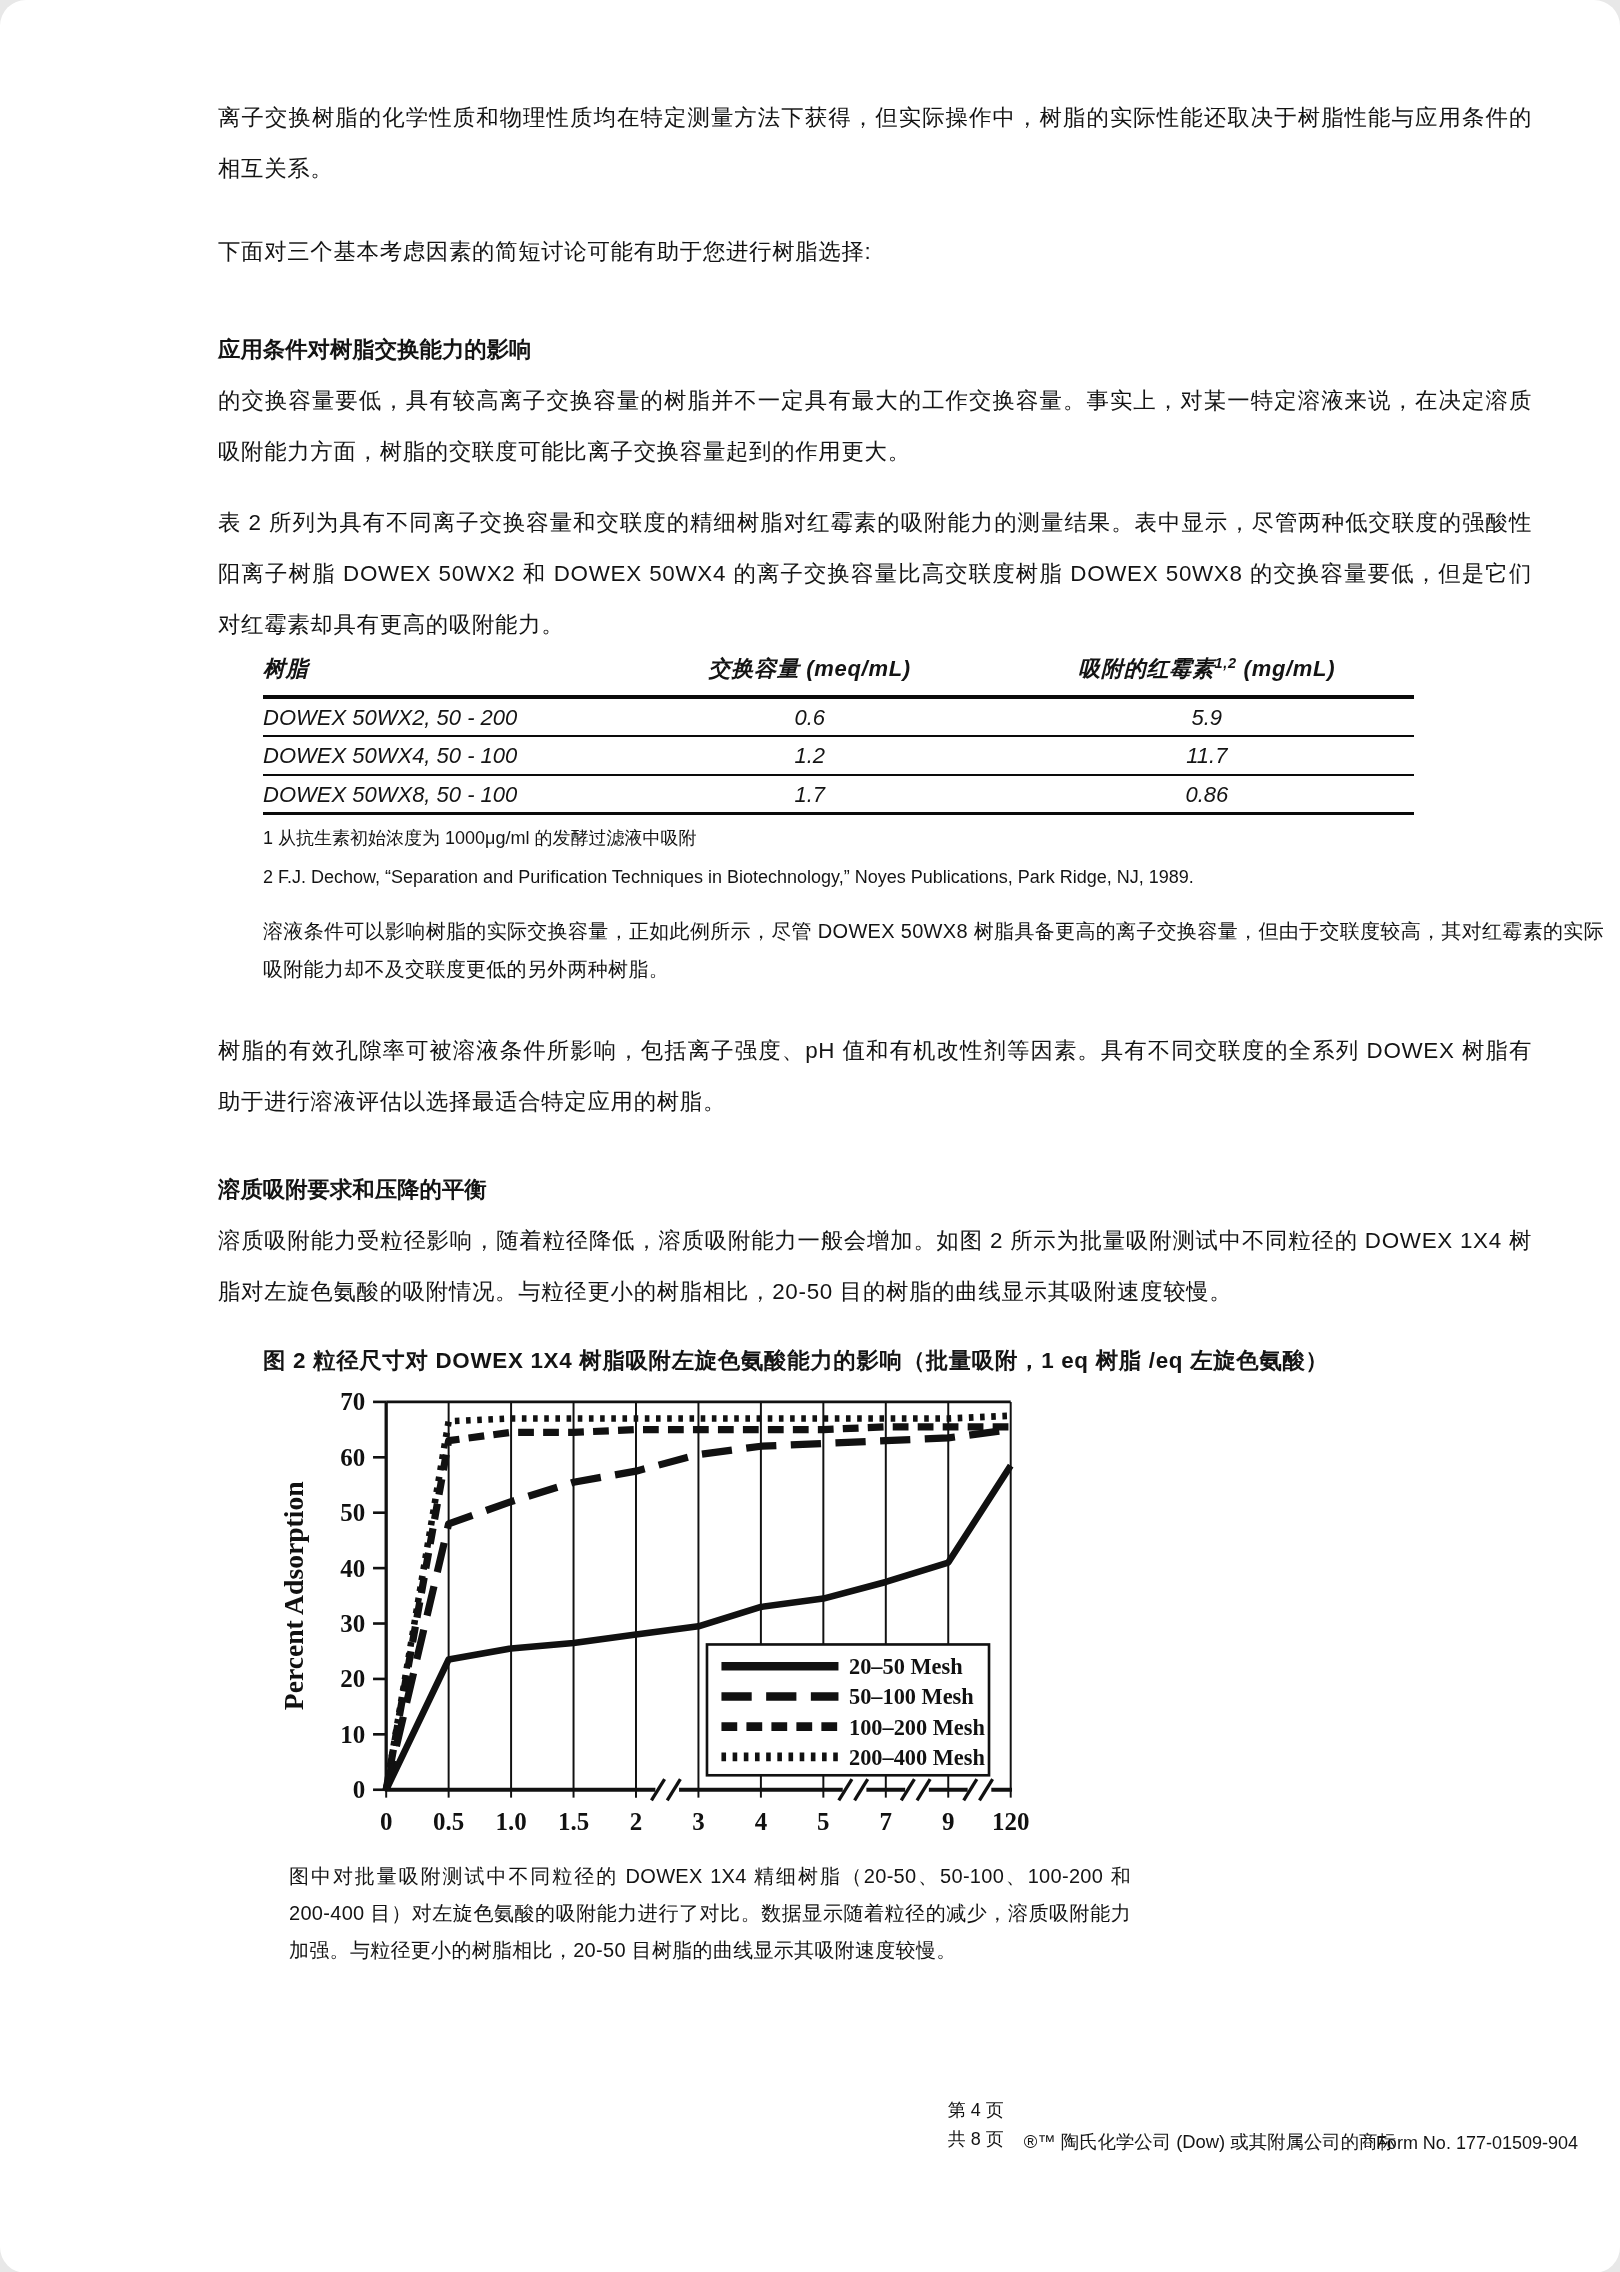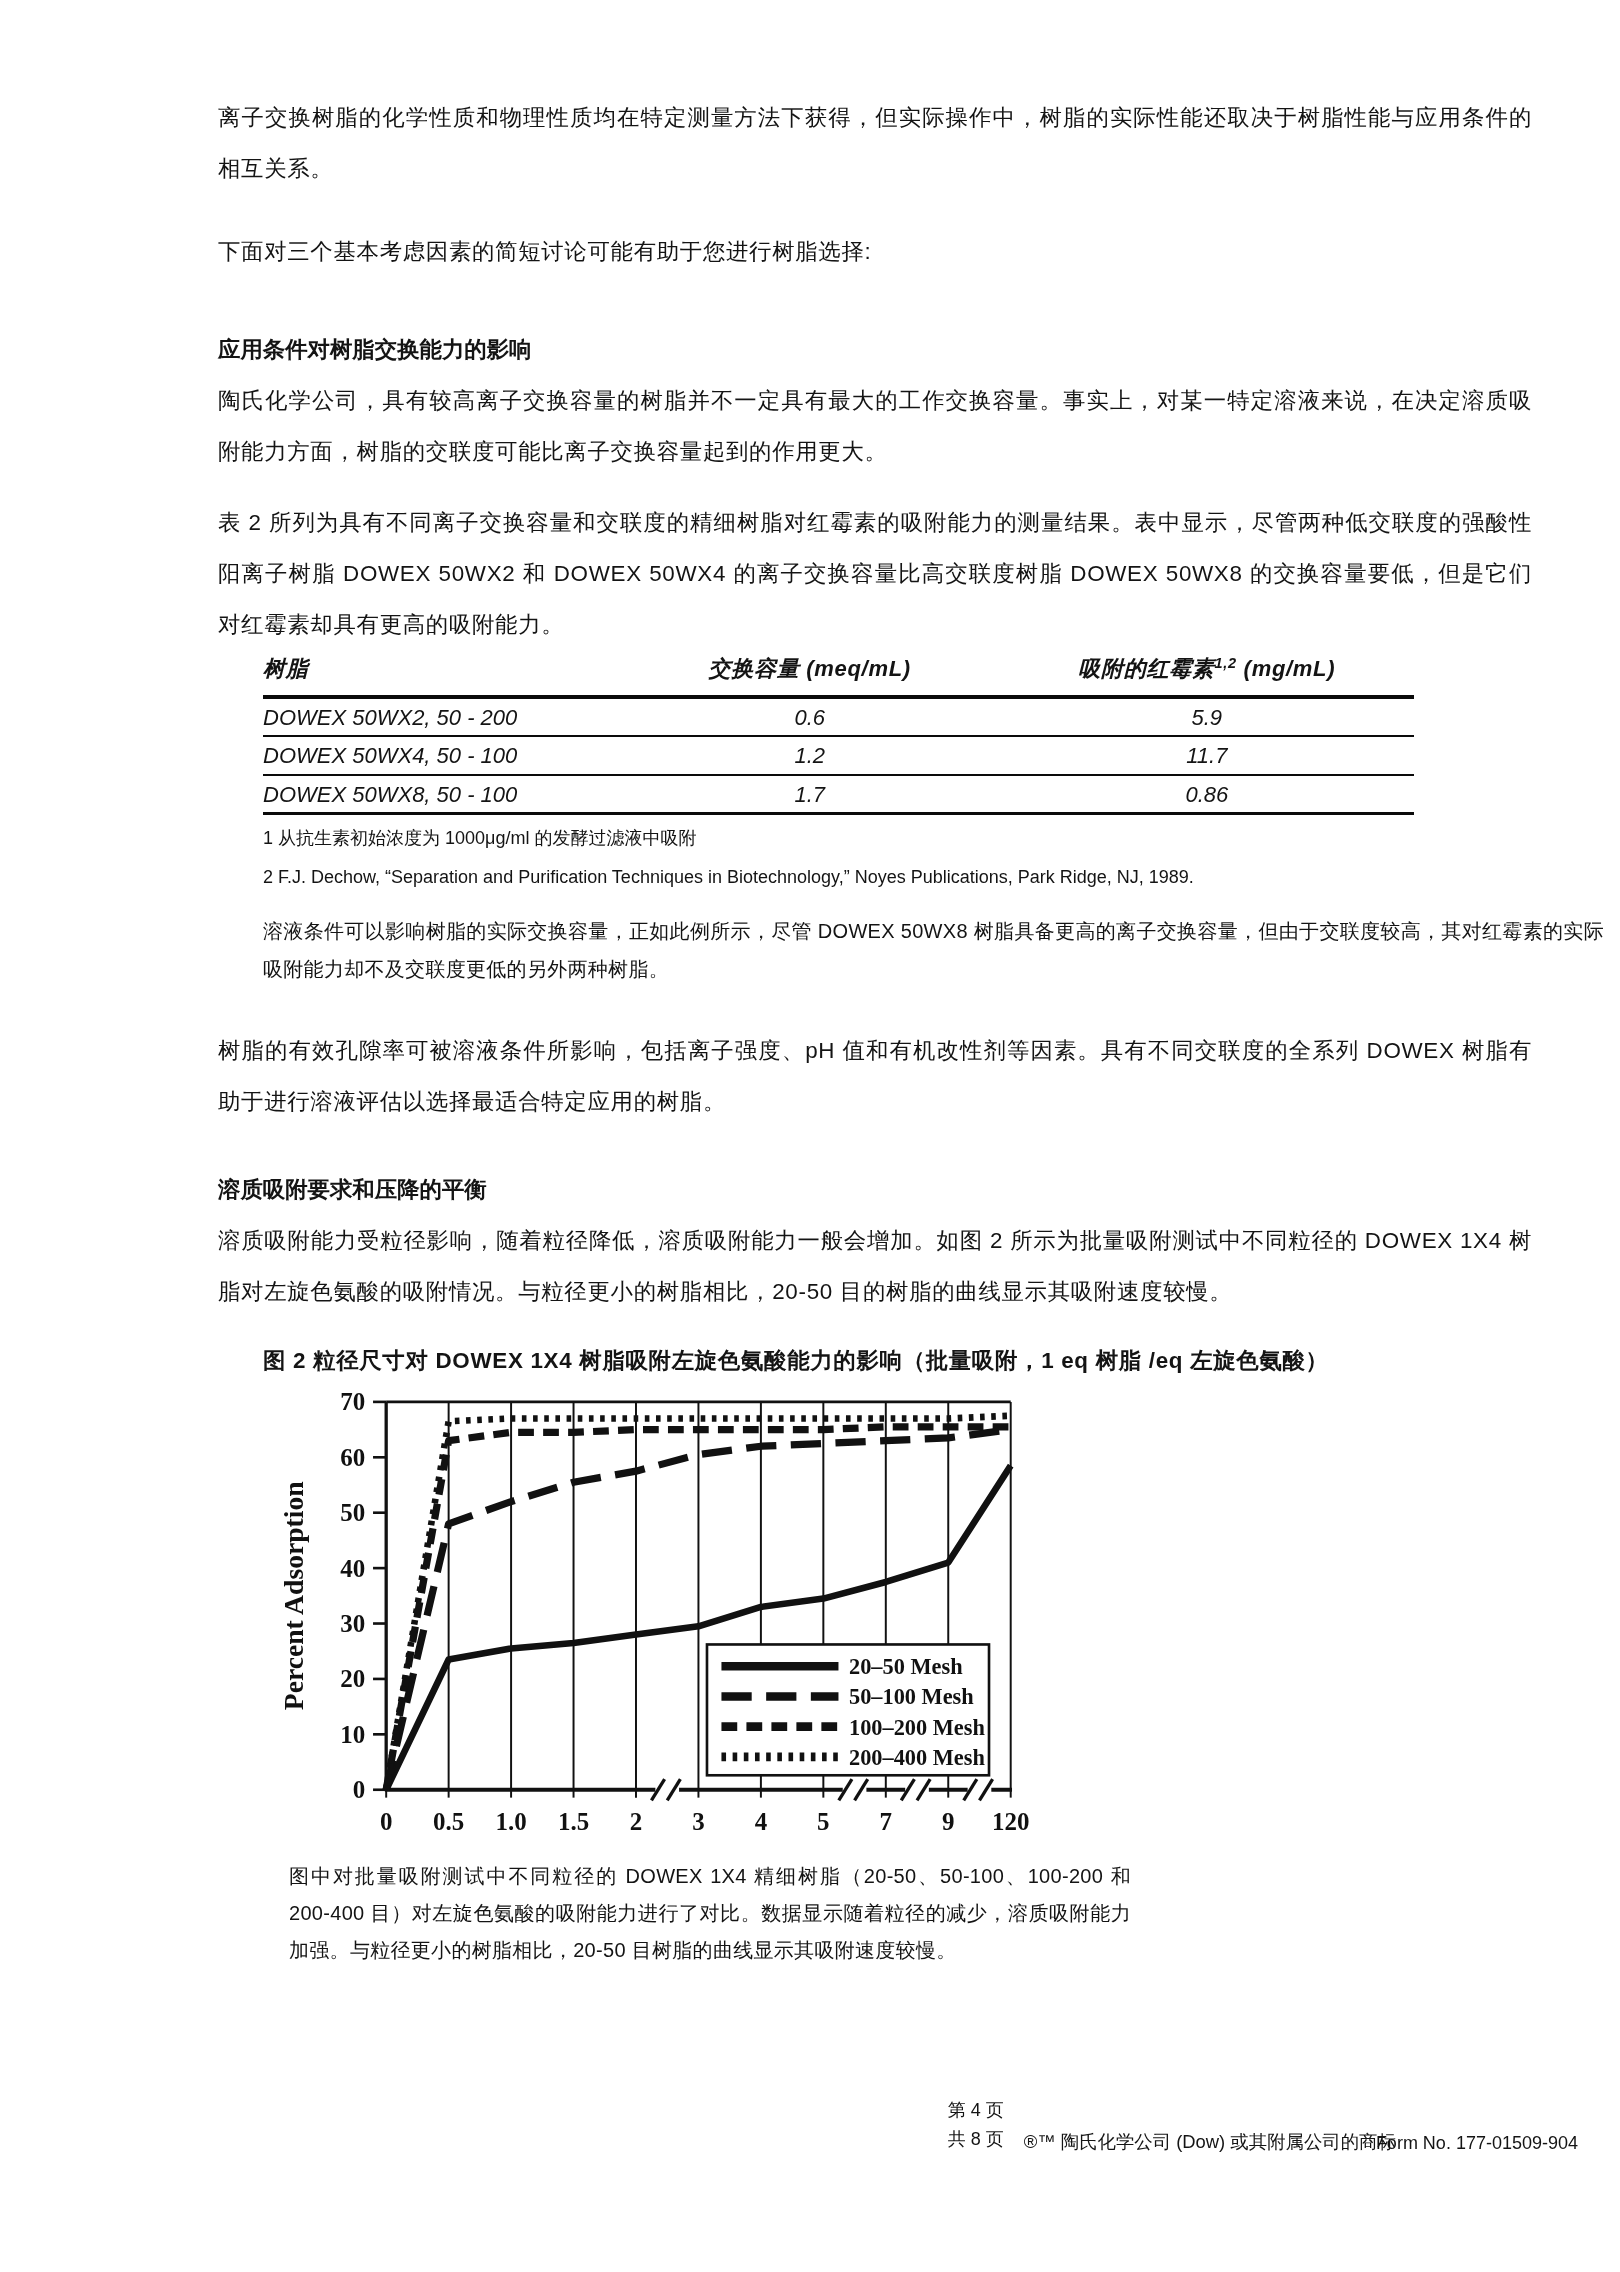--- a/index.html
+++ b/index.html
@@ -5,20 +5,21 @@
   html,body{margin:0;padding:0;background:#e8e8e8;}
   .page{
     position:relative;
     width:1620px;height:2273px;
     background:#ffffff;
     color:#141414;
     font-family:"Liberation Sans",sans-serif;
     box-sizing:border-box;
     padding:92px 88px 0 218px;
     overflow:hidden;
+    border-radius:26px;
   }
   .body-para{
     font-size:22.4px;line-height:51px;margin:0;text-align:justify;
     letter-spacing:0.7px;
   }
   .lead{margin-top:32px;}
   .sec-heading{
     font-size:22.4px;line-height:51px;font-weight:bold;margin:47px 0 0 0;
   }
   .after-h{margin-top:0;}
@@ -63,21 +64,21 @@
 </head>
 <body>
 
 <div class="page">
 
   <p class="body-para">离子交换树脂的化学性质和物理性质均在特定测量方法下获得，但实际操作中，树脂的实际性能还取决于树脂性能与应用条件的相互关系。</p>
 
   <p class="body-para lead">下面对三个基本考虑因素的简短讨论可能有助于您进行树脂选择:</p>
 
   <h2 class="sec-heading">应用条件对树脂交换能力的影响</h2>
-  <p class="body-para after-h">陶氏化学公司，具有较高离子交换容量的树脂并不一定具有最大的工作交换容量。事实上，对某一特定溶液来说，在决定溶质吸附能力方面，树脂的交联度可能比离子交换容量起到的作用更大。</p>
+  <p class="body-para after-h">的交换容量要低，具有较高离子交换容量的树脂并不一定具有最大的工作交换容量。事实上，对某一特定溶液来说，在决定溶质吸附能力方面，树脂的交联度可能比离子交换容量起到的作用更大。</p>
   <p class="body-para mt30">表 2 所列为具有不同离子交换容量和交联度的精细树脂对红霉素的吸附能力的测量结果。表中显示，尽管两种低交联度的强酸性阳离子树脂 DOWEX 50WX2 和 DOWEX 50WX4 的离子交换容量比高交联度树脂 DOWEX 50WX8 的交换容量要低，但是它们对红霉素却具有更高的吸附能力。</p>
 
   <div>
     <table class="resin-table">
       <thead>
         <tr>
           <th style="width:31%">树脂</th>
           <th style="width:33%" class="cnum">交换容量 (meq/mL)</th>
           <th style="width:36%" class="cnum"><span>吸附的红霉素</span><sup>1,2</sup><span> (mg/mL)</span></th>
         </tr>

